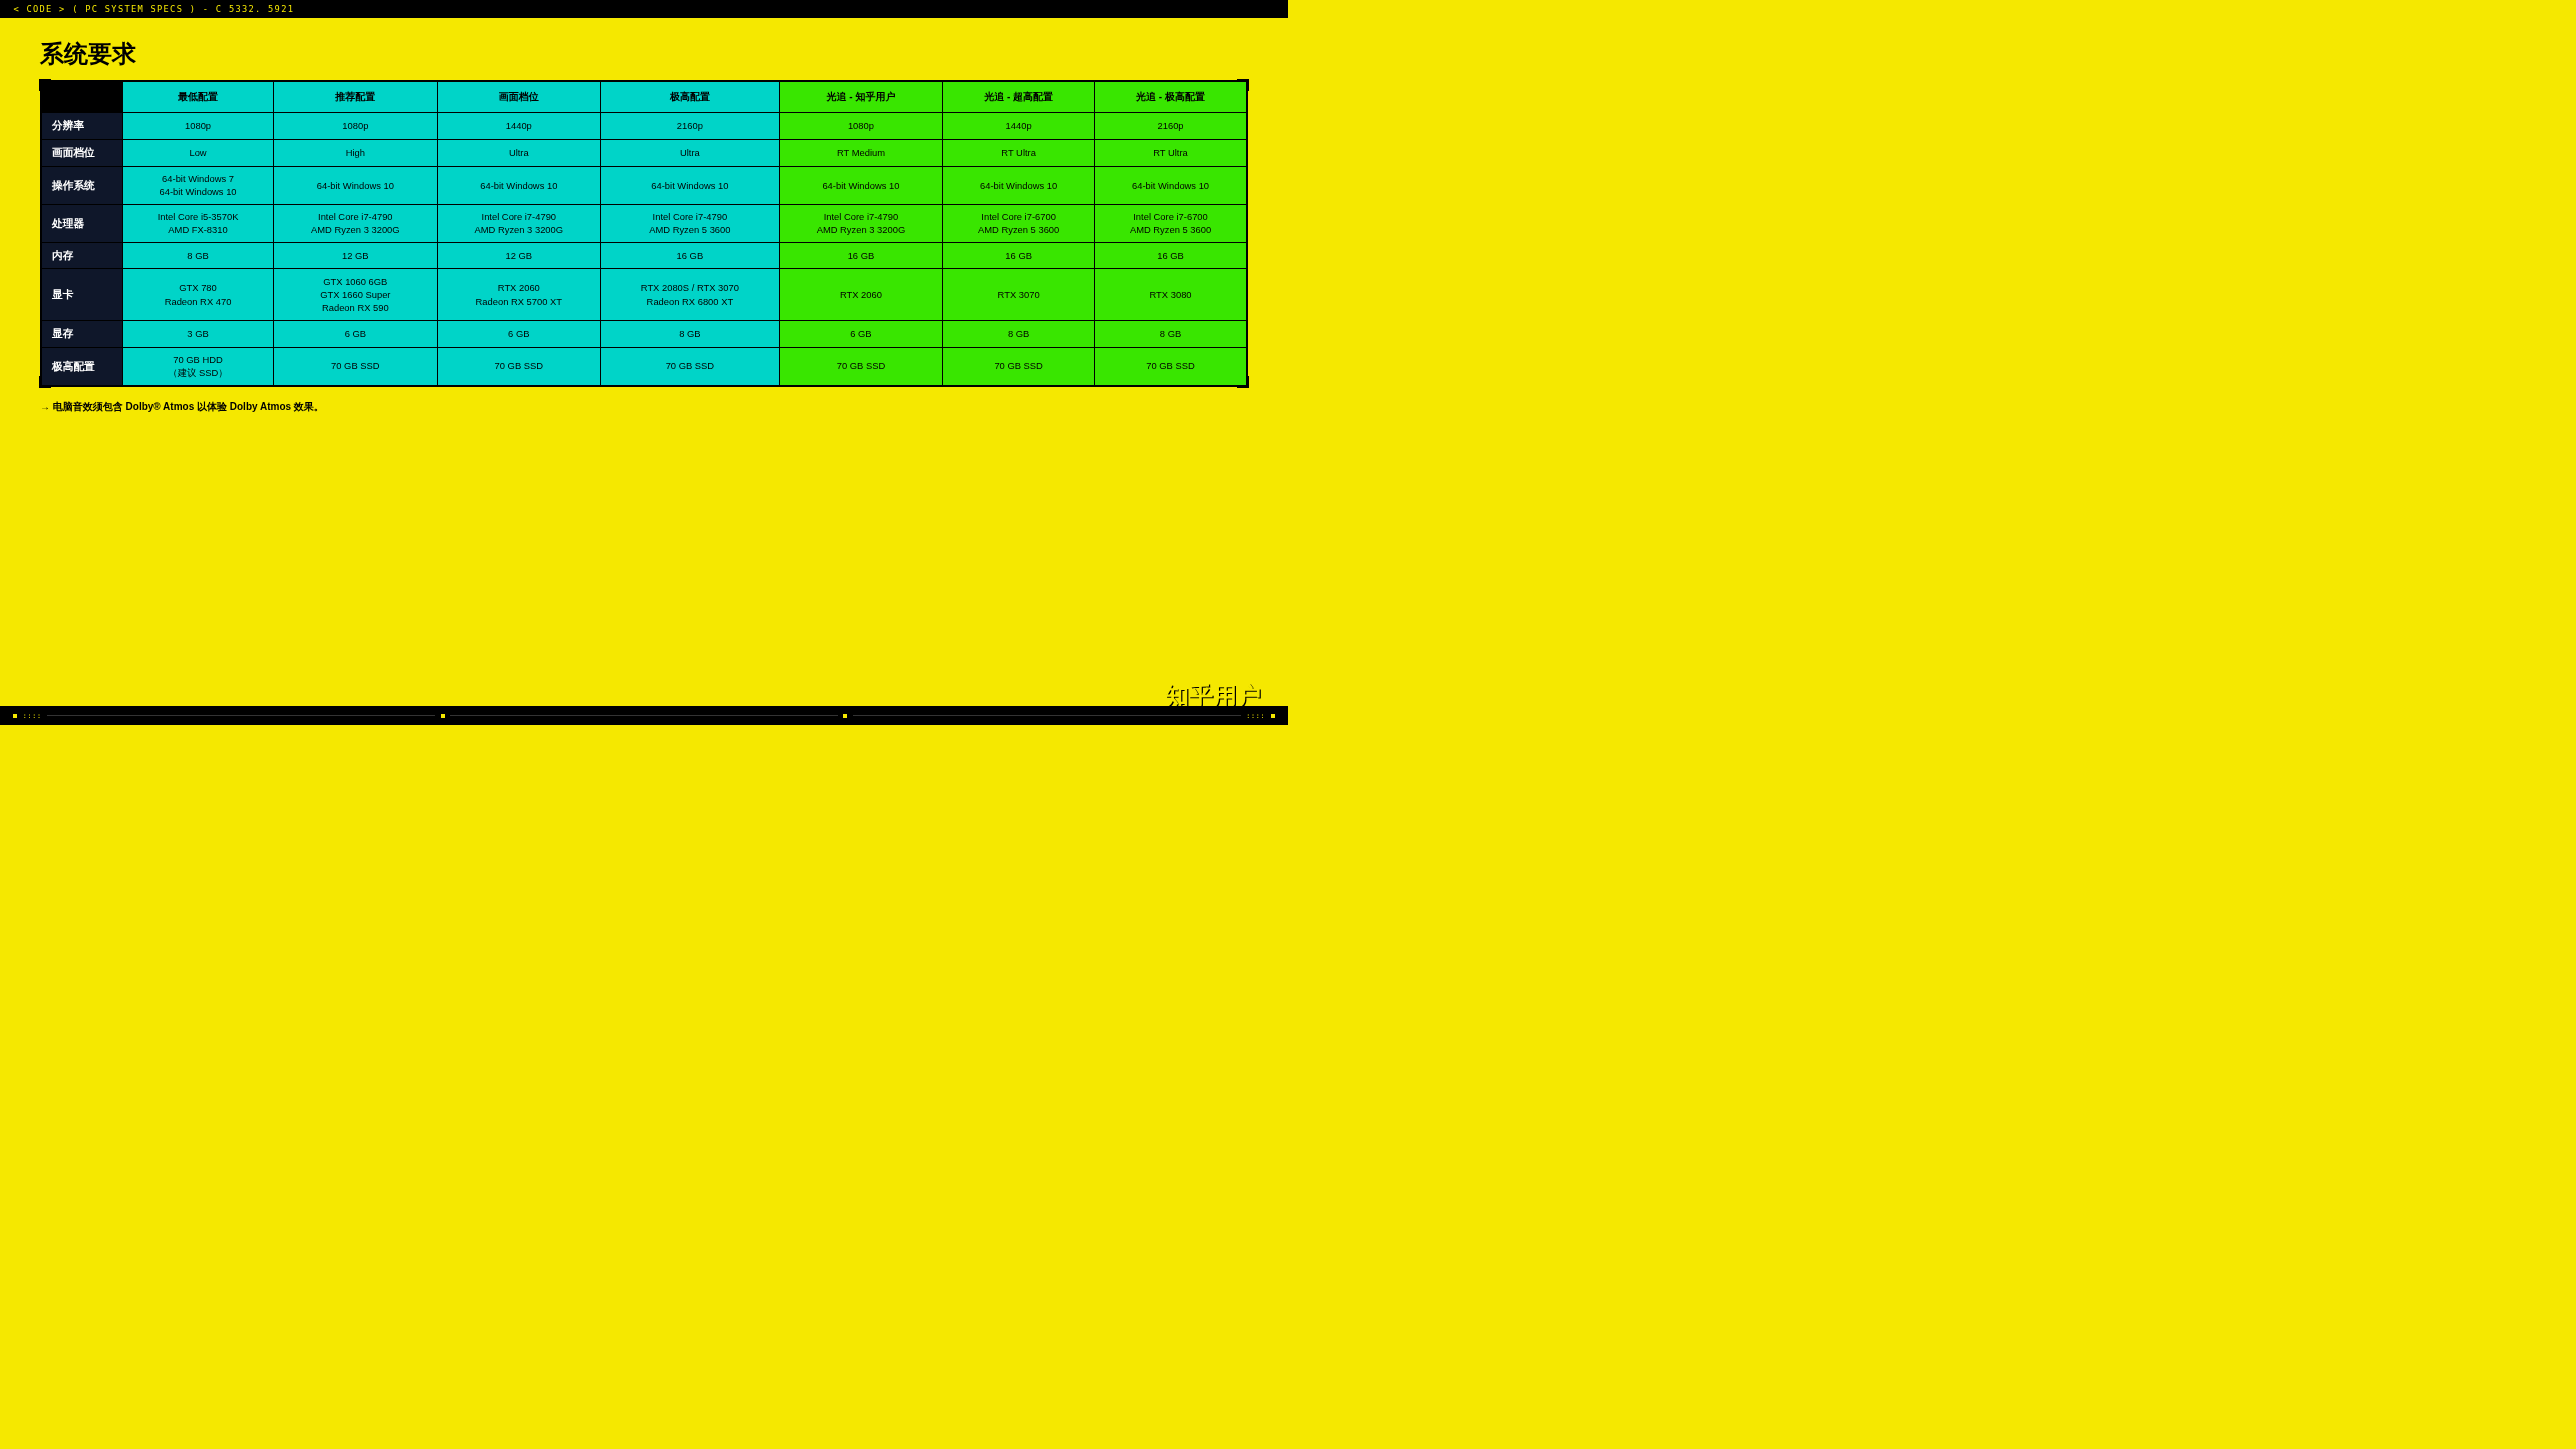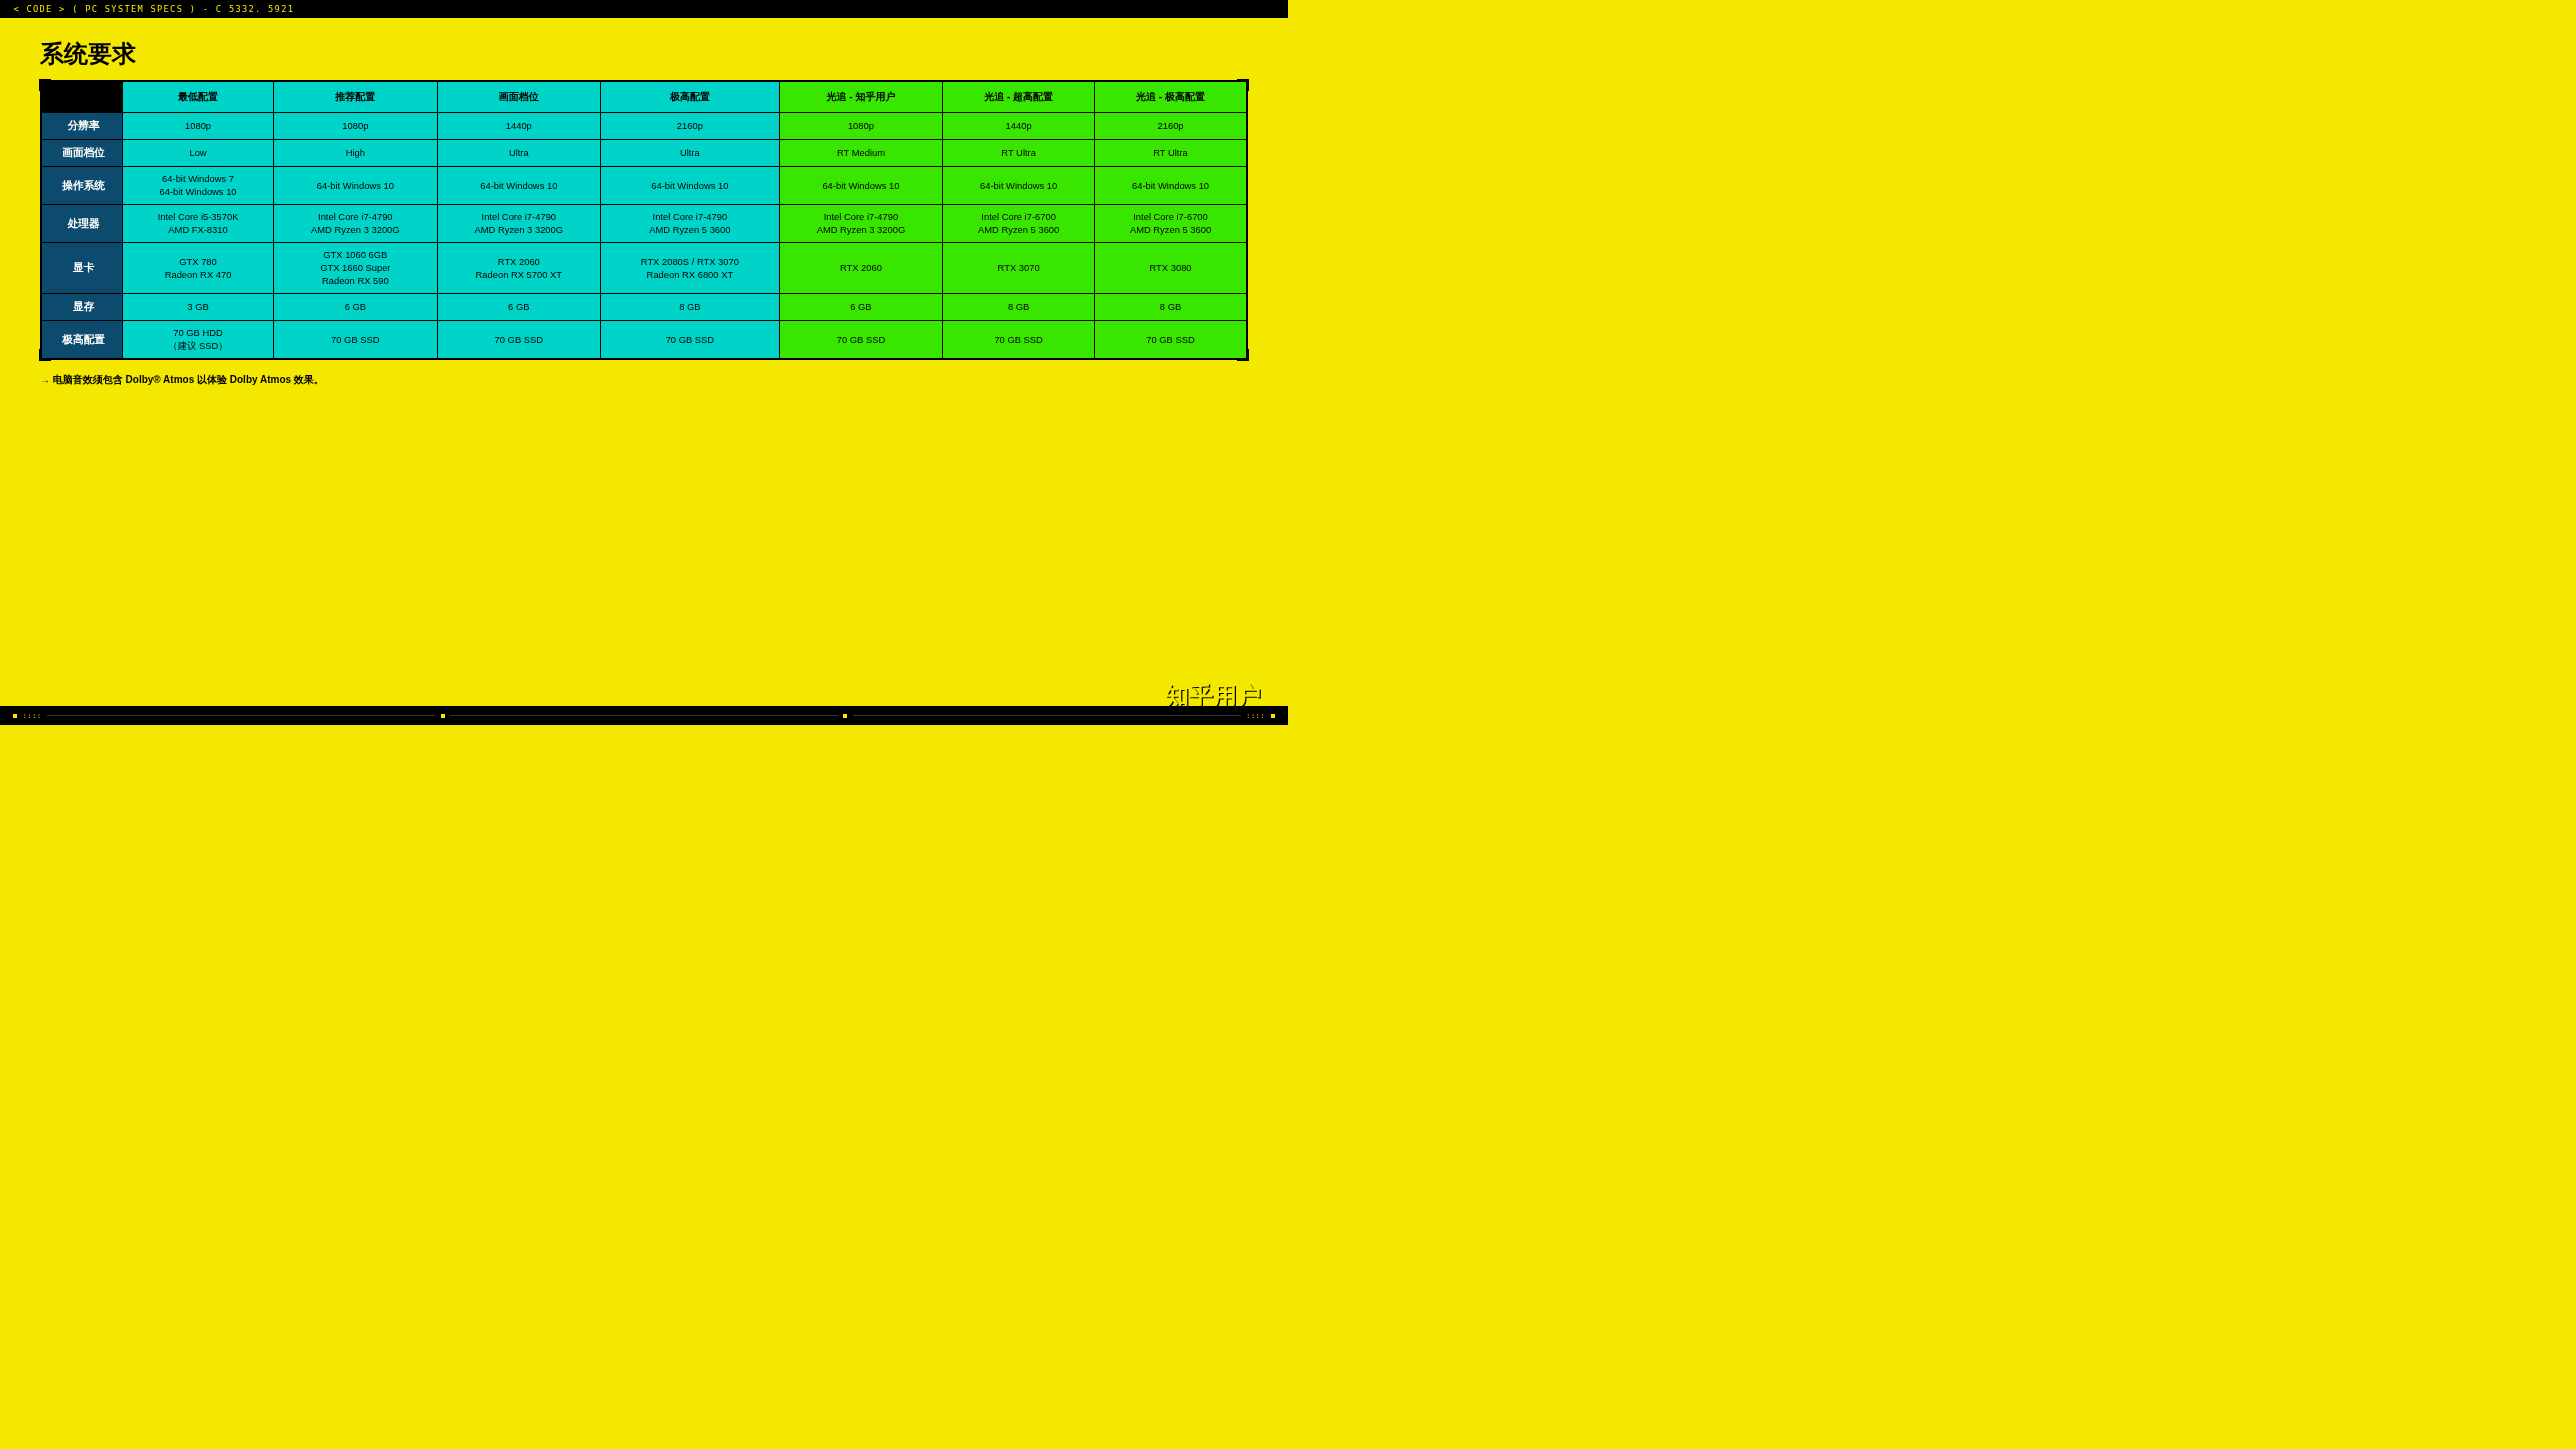--- a/index.html
+++ b/index.html
@@ -79,25 +79,25 @@
     }
 
     thead tr th.green-header {
       background-color: #39e600;
       color: #000;
       font-weight: 900;
     }
 
     
     td.row-label {
-      background-color: #0c4a6e;
+      background-color: #0f172a;
       color: #fff;
       font-weight: 700;
       font-size: 10.7px;
-      text-align: center;
+      text-align: left;
       padding-left: 10px;
       white-space: nowrap;
       width: 81px;
     }
 
     
     td.cyan {
       background-color: #00d4c8;
       color: #000;
     }
@@ -227,20 +227,30 @@
           <td class="row-label">处理器</td>
           <td class="cyan">Intel Core i5-3570K<br>AMD FX-8310</td>
           <td class="cyan">Intel Core i7-4790<br>AMD Ryzen 3 3200G</td>
           <td class="cyan">Intel Core i7-4790<br>AMD Ryzen 3 3200G</td>
           <td class="cyan">Intel Core i7-4790<br>AMD Ryzen 5 3600</td>
           <td class="green">Intel Core i7-4790<br>AMD Ryzen 3 3200G</td>
           <td class="green">Intel Core i7-6700<br>AMD Ryzen 5 3600</td>
           <td class="green">Intel Core i7-6700<br>AMD Ryzen 5 3600</td>
         </tr>
         <tr>
+          <td class="row-label">内存</td>
+          <td class="cyan">8 GB</td>
+          <td class="cyan">12 GB</td>
+          <td class="cyan">12 GB</td>
+          <td class="cyan">16 GB</td>
+          <td class="green">16 GB</td>
+          <td class="green">16 GB</td>
+          <td class="green">16 GB</td>
+        </tr>
+        <tr>
           <td class="row-label">显卡</td>
           <td class="cyan">GTX 780<br>Radeon RX 470</td>
           <td class="cyan">GTX 1060 6GB<br>GTX 1660 Super<br>Radeon RX 590</td>
           <td class="cyan">RTX 2060<br>Radeon RX 5700 XT</td>
           <td class="cyan">RTX 2080S / RTX 3070<br>Radeon RX 6800 XT</td>
           <td class="green">RTX 2060</td>
           <td class="green">RTX 3070</td>
           <td class="green">RTX 3080</td>
         </tr>
         <tr>

